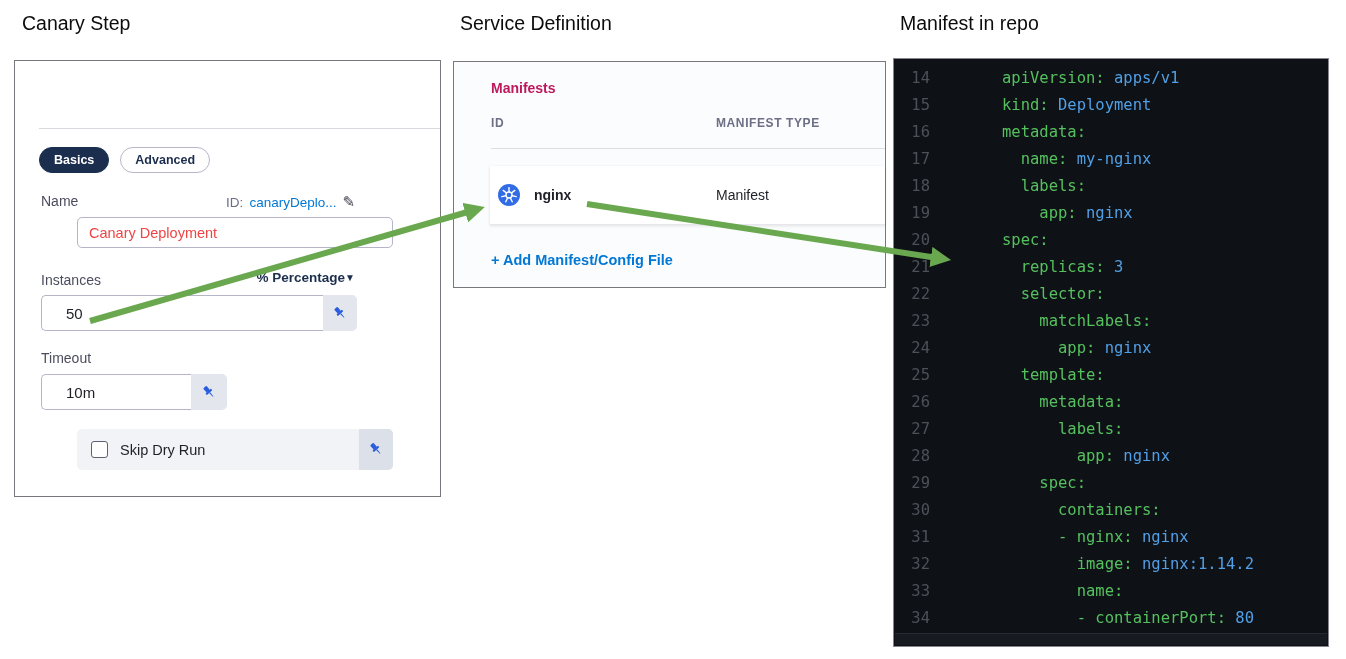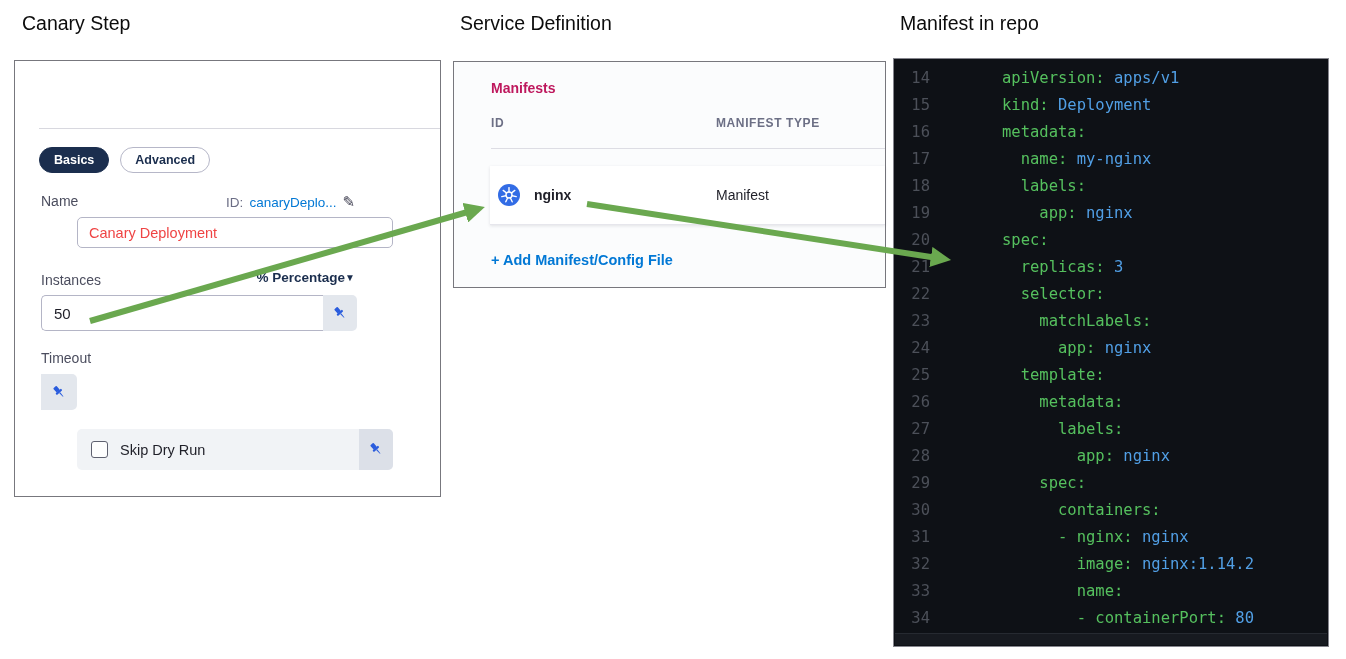--- a/index.html
+++ b/index.html
@@ -24,21 +24,21 @@
   .id-link { color:#0278d5; cursor:pointer; }
   .pencil { color:#3c3c4e; font-size:15px; display:inline-block; transform:rotate(0deg); cursor:pointer; }
   .text-input { position:absolute; left:26px; width:316px; height:31px; border:1px solid #b4b5c6;
     border-radius:5px; font-family:"Liberation Sans",sans-serif; font-size:14.5px; color:#ef4444;
     padding:0 11px; background:#fff; outline:none;margin-left:36px; }
   .unit-dd { position:absolute; top:209px; right:85px; font-size:13.5px; font-weight:700;
     color:#1b2e4e; display:flex; align-items:center; cursor:pointer; }
   .caret { font-size:10px; color:#1b2e4e; }
   .input-group { position:absolute; left:26px; display:flex; height:36px; }
   .ig-field { border:1px solid #b4b5c6; border-right:none; border-radius:5px 0 0 5px; background:#fff;
-    font-family:"Liberation Sans",sans-serif; font-size:15px; color:#1f1f28; padding:0 12px; outline:none; }
+    font-family:"Liberation Sans",sans-serif; font-size:15px; color:#1f1f28; padding:0 24px; outline:none; }
   .pin-box { width:34px; background:#e3e7ed; border-radius:0 5px 5px 0; display:flex;
     align-items:center; justify-content:center; cursor:pointer; }
   .skip-row { position:absolute; left:26px; top:368px; width:316px; height:41px; background:#f1f3f6;
     border-radius:5px; display:flex; align-items:center;margin-left:36px; }
   .checkbox { width:17px; height:17px; border:1.5px solid #5f6170; border-radius:3px;
     background:#fefefe; margin-left:14px; cursor:pointer; }
   .skip-label { margin-left:12px; font-size:14.5px; color:#1f1f28; }
   .skip-row .pin-box { margin-left:auto; height:41px; background:#dce0e8; }
 
   
@@ -107,20 +107,21 @@
           <rect x="6" y="1.2" width="4" height="5.2" rx="0.8"></rect>
           <rect x="4.5" y="6.1" width="7" height="2.1" rx="0.9"></rect>
           <path d="M7.35 8.2 h1.3 l-0.35 4.6 q-0.3 1 -0.6 0 z"></path>
         </g>
       </svg>
     </div>
   </div>
 
   <div class="field-label" style="top:289px">Timeout</div>
   <div class="input-group" style="top:313px; width:186px">
+    <input class="ig-field" style="width: 150px;" type="text" value="10m">
     <div class="pin-box" style="width:36px">
       <svg width="17" height="17" viewBox="0 0 16 16">
         <g transform="rotate(-42 8 8)" fill="#2a5cdd">
           <rect x="6" y="1.2" width="4" height="5.2" rx="0.8"></rect>
           <rect x="4.5" y="6.1" width="7" height="2.1" rx="0.9"></rect>
           <path d="M7.35 8.2 h1.3 l-0.35 4.6 q-0.3 1 -0.6 0 z"></path>
         </g>
       </svg>
     </div>
   </div>

